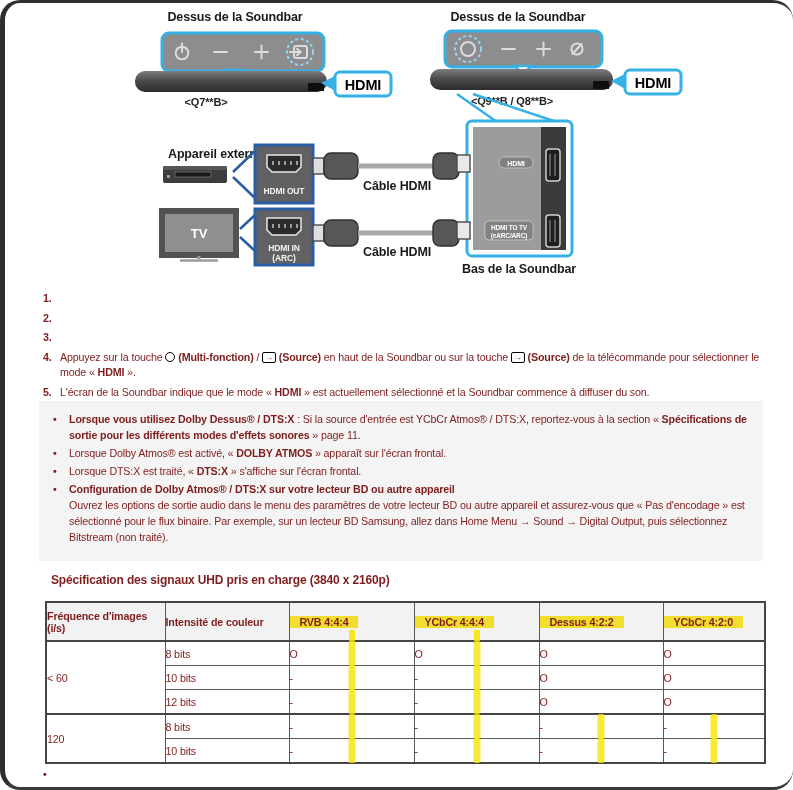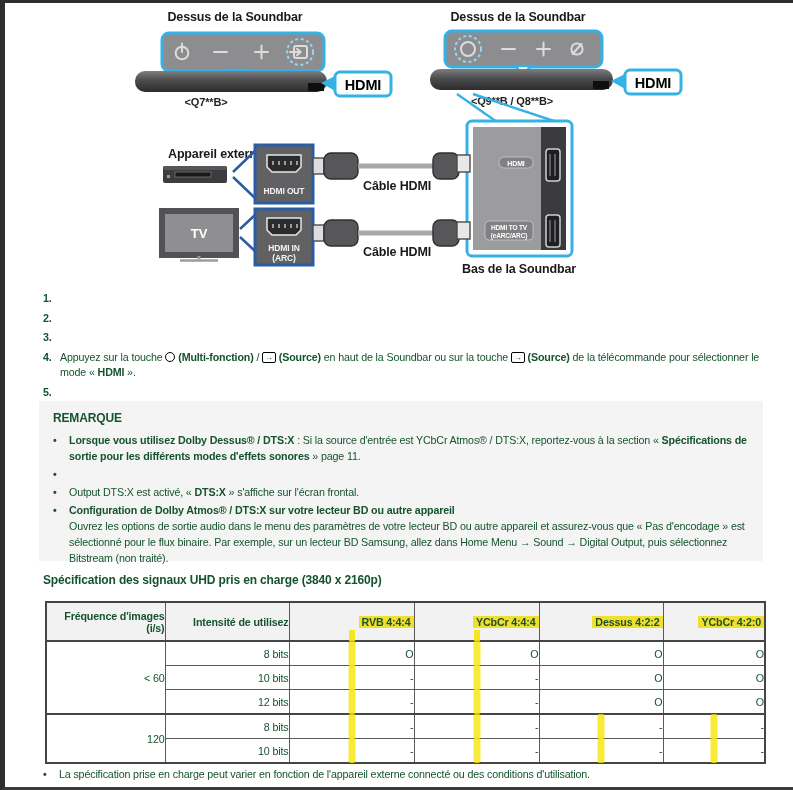--- a/index.html
+++ b/index.html
@@ -1,20 +1,20 @@
 <!DOCTYPE html>
 <html><head>
 <meta charset="utf-8">
 <style>
   html,body { margin:0; padding:0; background:#fff; }
   .page {
     position:relative; width:793px; height:790px; background:#fff;
     box-sizing:border-box; border-top:3px solid #2e2e2e; border-left:5px solid #2e2e2e;
     border-bottom:3px solid #3a3a3a; overflow:hidden;
-    font-family:"Liberation Sans", sans-serif; color:#14532d; letter-spacing:-0.15px;
+    font-family:"Liberation Sans", sans-serif; color:#7f1d1d; letter-spacing:-0.15px;border-radius:20px;
   }
   
   .diagram { position:absolute; top:0; left:0; }
   .dg-title   { font:700 12.5px "Liberation Sans",sans-serif; fill:#1a1a1a; text-anchor:middle; }
   .dg-model   { font:600 11px "Liberation Sans",sans-serif; fill:#1f1f1f; text-anchor:middle; }
   .dg-callout-text { font:700 14.5px "Liberation Sans",sans-serif; fill:#000; text-anchor:middle; }
   .dg-label   { font:700 12.5px "Liberation Sans",sans-serif; fill:#1a1a1a; text-anchor:middle; }
   .dg-label-s { font:700 12.5px "Liberation Sans",sans-serif; fill:#1a1a1a; }
   .badge-t    { font:700 7px "Liberation Sans",sans-serif; fill:#fff; text-anchor:middle; }
   .badge-t2   { font:700 6.5px "Liberation Sans",sans-serif; fill:#fff; text-anchor:middle; }
@@ -33,30 +33,30 @@
   .step .num { width:17px; flex:0 0 17px; font-weight:700; }
   .b { font-weight:700; }
   .ic { display:inline-block; }
   .ic-multi-function { width:8px; height:8px; border:1.7px solid #000; border-radius:50%; vertical-align:-1px; }
   .ic-source { border:1.2px solid #000; border-radius:2px; font-size:8px; line-height:9px; padding:0 2px; font-weight:700; vertical-align:1px; }
   .notebox { position:absolute; left:34px; top:398px; width:724px; height:160px; background:#f4f4f4;
              box-sizing:border-box; padding:10px 14px; }
   .notebox .ntitle { font-size:12px; font-weight:700; margin-bottom:7px; }
   .nbullet { display:flex; font-size:10.7px; line-height:16px; margin-bottom:2px; }
   .nbullet .mk { width:16px; flex:0 0 16px; font-weight:700; }
-  .sectitle { position:absolute; left:38px; top:570px; font-size:12px; font-weight:700; }
+  .sectitle { position:absolute; left:46px; top:570px; font-size:12px; font-weight:700; }
   
   .uhd { position:absolute; left:40px; top:598px; border-collapse:collapse; table-layout:fixed; width:719px;
          font-size:10.7px; border:2px solid #454545; }
-  .uhd th, .uhd td { border:1px solid #5a5a5a; text-align:right; padding:0; position:relative; }
+  .uhd th, .uhd td { border:1px solid #5a5a5a; text-align:left; padding:0; position:relative; }
   .uhd thead th { background:#f2f2f2; height:37px; font-weight:700; border-bottom:2px solid #454545; }
   .uhd tbody td { height:23px; }
   .uhd tr.sub-row td { border-top-color:#979797; }
   .uhd tr.group-start td { border-top:2px solid #454545; }
-  .uhd .chip { background:#f1de2f; padding:0 3px;margin-top:12px; }
+  .uhd .chip { background:#f1de2f; padding:0 10px;margin-top:12px; }
   .uhd th.tail::after { content:''; position:absolute; left:50%; transform:translateX(-50%);
         bottom:-1px; width:6px; height:11px; background:#f6e400; opacity:.88; }
   .uhd td.hl::after { content:''; position:absolute; left:50%; transform:translateX(-50%);
         top:-1px; bottom:-1px; width:7px; background:#f6e400; opacity:.78; border-radius:2px; }
   .footnote { position:absolute; left:38px; top:765px; width:724px; display:flex; font-size:10.7px; }
   .footnote .mk { width:16px; flex:0 0 16px; font-weight:700; }
 </style>
 </head>
 <body>
 
@@ -204,56 +204,57 @@
       </div>
     <div class="step">
         <span class="num">3.</span>
       </div>
     <div class="step">
         <span class="num">4.</span>
         <span class="txt"><span>Appuyez sur la touche </span><span class="ic ic-multi-function"></span><span class="b"> (Multi-fonction)</span><span> / </span><span class="ic ic-source">→</span><span class="b"> (Source)</span><span> en haut de la Soundbar ou sur la touche </span><span class="ic ic-source">→</span><span class="b"> (Source)</span><span> de la télécommande pour sélectionner le mode « </span><span class="b">HDMI</span><span> ».</span></span>
       </div>
     <div class="step">
         <span class="num">5.</span>
+        <span class="txt"><span>L'écran de la Soundbar indique que le mode « </span><span class="b">HDMI</span><span> » est actuellement sélectionné et la Soundbar commence à diffuser du son.</span></span>
       </div>
   </div>
 
   <div class="notebox">
-    <div class="ntitle">REMARQUE</div>
     <div class="nbullet">
         <span class="mk">•</span>
         <span><span class="b">Lorsque vous utilisez Dolby Dessus® / DTS:X</span><span> : Si la source d'entrée est YCbCr Atmos® / DTS:X, reportez-vous à la section « </span><span class="b">Spécifications de sortie pour les différents modes d'effets sonores</span><span> » page 11.</span></span>
       </div>
     <div class="nbullet">
         <span class="mk">•</span>
+        <span><span>Lorsque Dolby Atmos® est activé, « </span><span class="b">DOLBY ATMOS</span><span> » apparaît sur l'écran frontal.</span></span>
       </div>
     <div class="nbullet">
         <span class="mk">•</span>
-        <span><span>Output DTS:X est activé, « </span><span class="b">DTS:X</span><span> » s'affiche sur l'écran frontal.</span></span>
+        <span><span>Lorsque DTS:X est traité, « </span><span class="b">DTS:X</span><span> » s'affiche sur l'écran frontal.</span></span>
       </div>
     <div class="nbullet">
         <span class="mk">•</span>
         <span><span class="b">Configuration de Dolby Atmos® / DTS:X sur votre lecteur BD ou autre appareil</span><br><span>Ouvrez les options de sortie audio dans le menu des paramètres de votre lecteur BD ou autre appareil et assurez-vous que « Pas d'encodage » est sélectionné pour le flux binaire. Par exemple, sur un lecteur BD Samsung, allez dans Home Menu → Sound → Digital Output, puis sélectionnez Bitstream (non traité).</span></span>
       </div>
   </div>
 
   <div class="sectitle">Spécification des signaux UHD pris en charge (3840 x 2160p)</div>
   <table class="uhd">
     <colgroup id="uhd-cols">
         <col style="width: 119px;">
         <col style="width: 124px;">
         <col style="width: 125px;">
         <col style="width: 125px;">
         <col style="width: 124px;">
         <col style="width: 102px;">
       </colgroup>
     <thead>
         <tr id="uhd-head-row">
           <th>Fréquence d'images<br>(i/s)</th>
-          <th>Intensité de utilisez</th>
+          <th>Intensité de couleur</th>
           <th class="tail"><span class="chip">RVB 4:4:4</span></th>
           <th class="tail"><span class="chip">YCbCr 4:4:4</span></th>
           <th><span class="chip">Dessus 4:2:2</span></th>
           <th><span class="chip">YCbCr 4:2:0</span></th>
         </tr>
       </thead>
     <tbody id="uhd-body">
         <tr>
           <td rowspan="3">&lt; 60</td>
           <td>8 bits</td>
@@ -289,16 +290,15 @@
           <td class="hl">-</td>
           <td class="hl">-</td>
           <td class="hl">-</td>
           <td class="hl">-</td>
         </tr>
       </tbody>
   </table>
 
   <div class="footnote">
     <span class="mk">•</span>
-    <span>La spécification prise en charge peut varier en fonction de l'appareil externe connecté ou des conditions d'utilisation.</span>
   </div>
 
 </div>
 
 </body></html>

